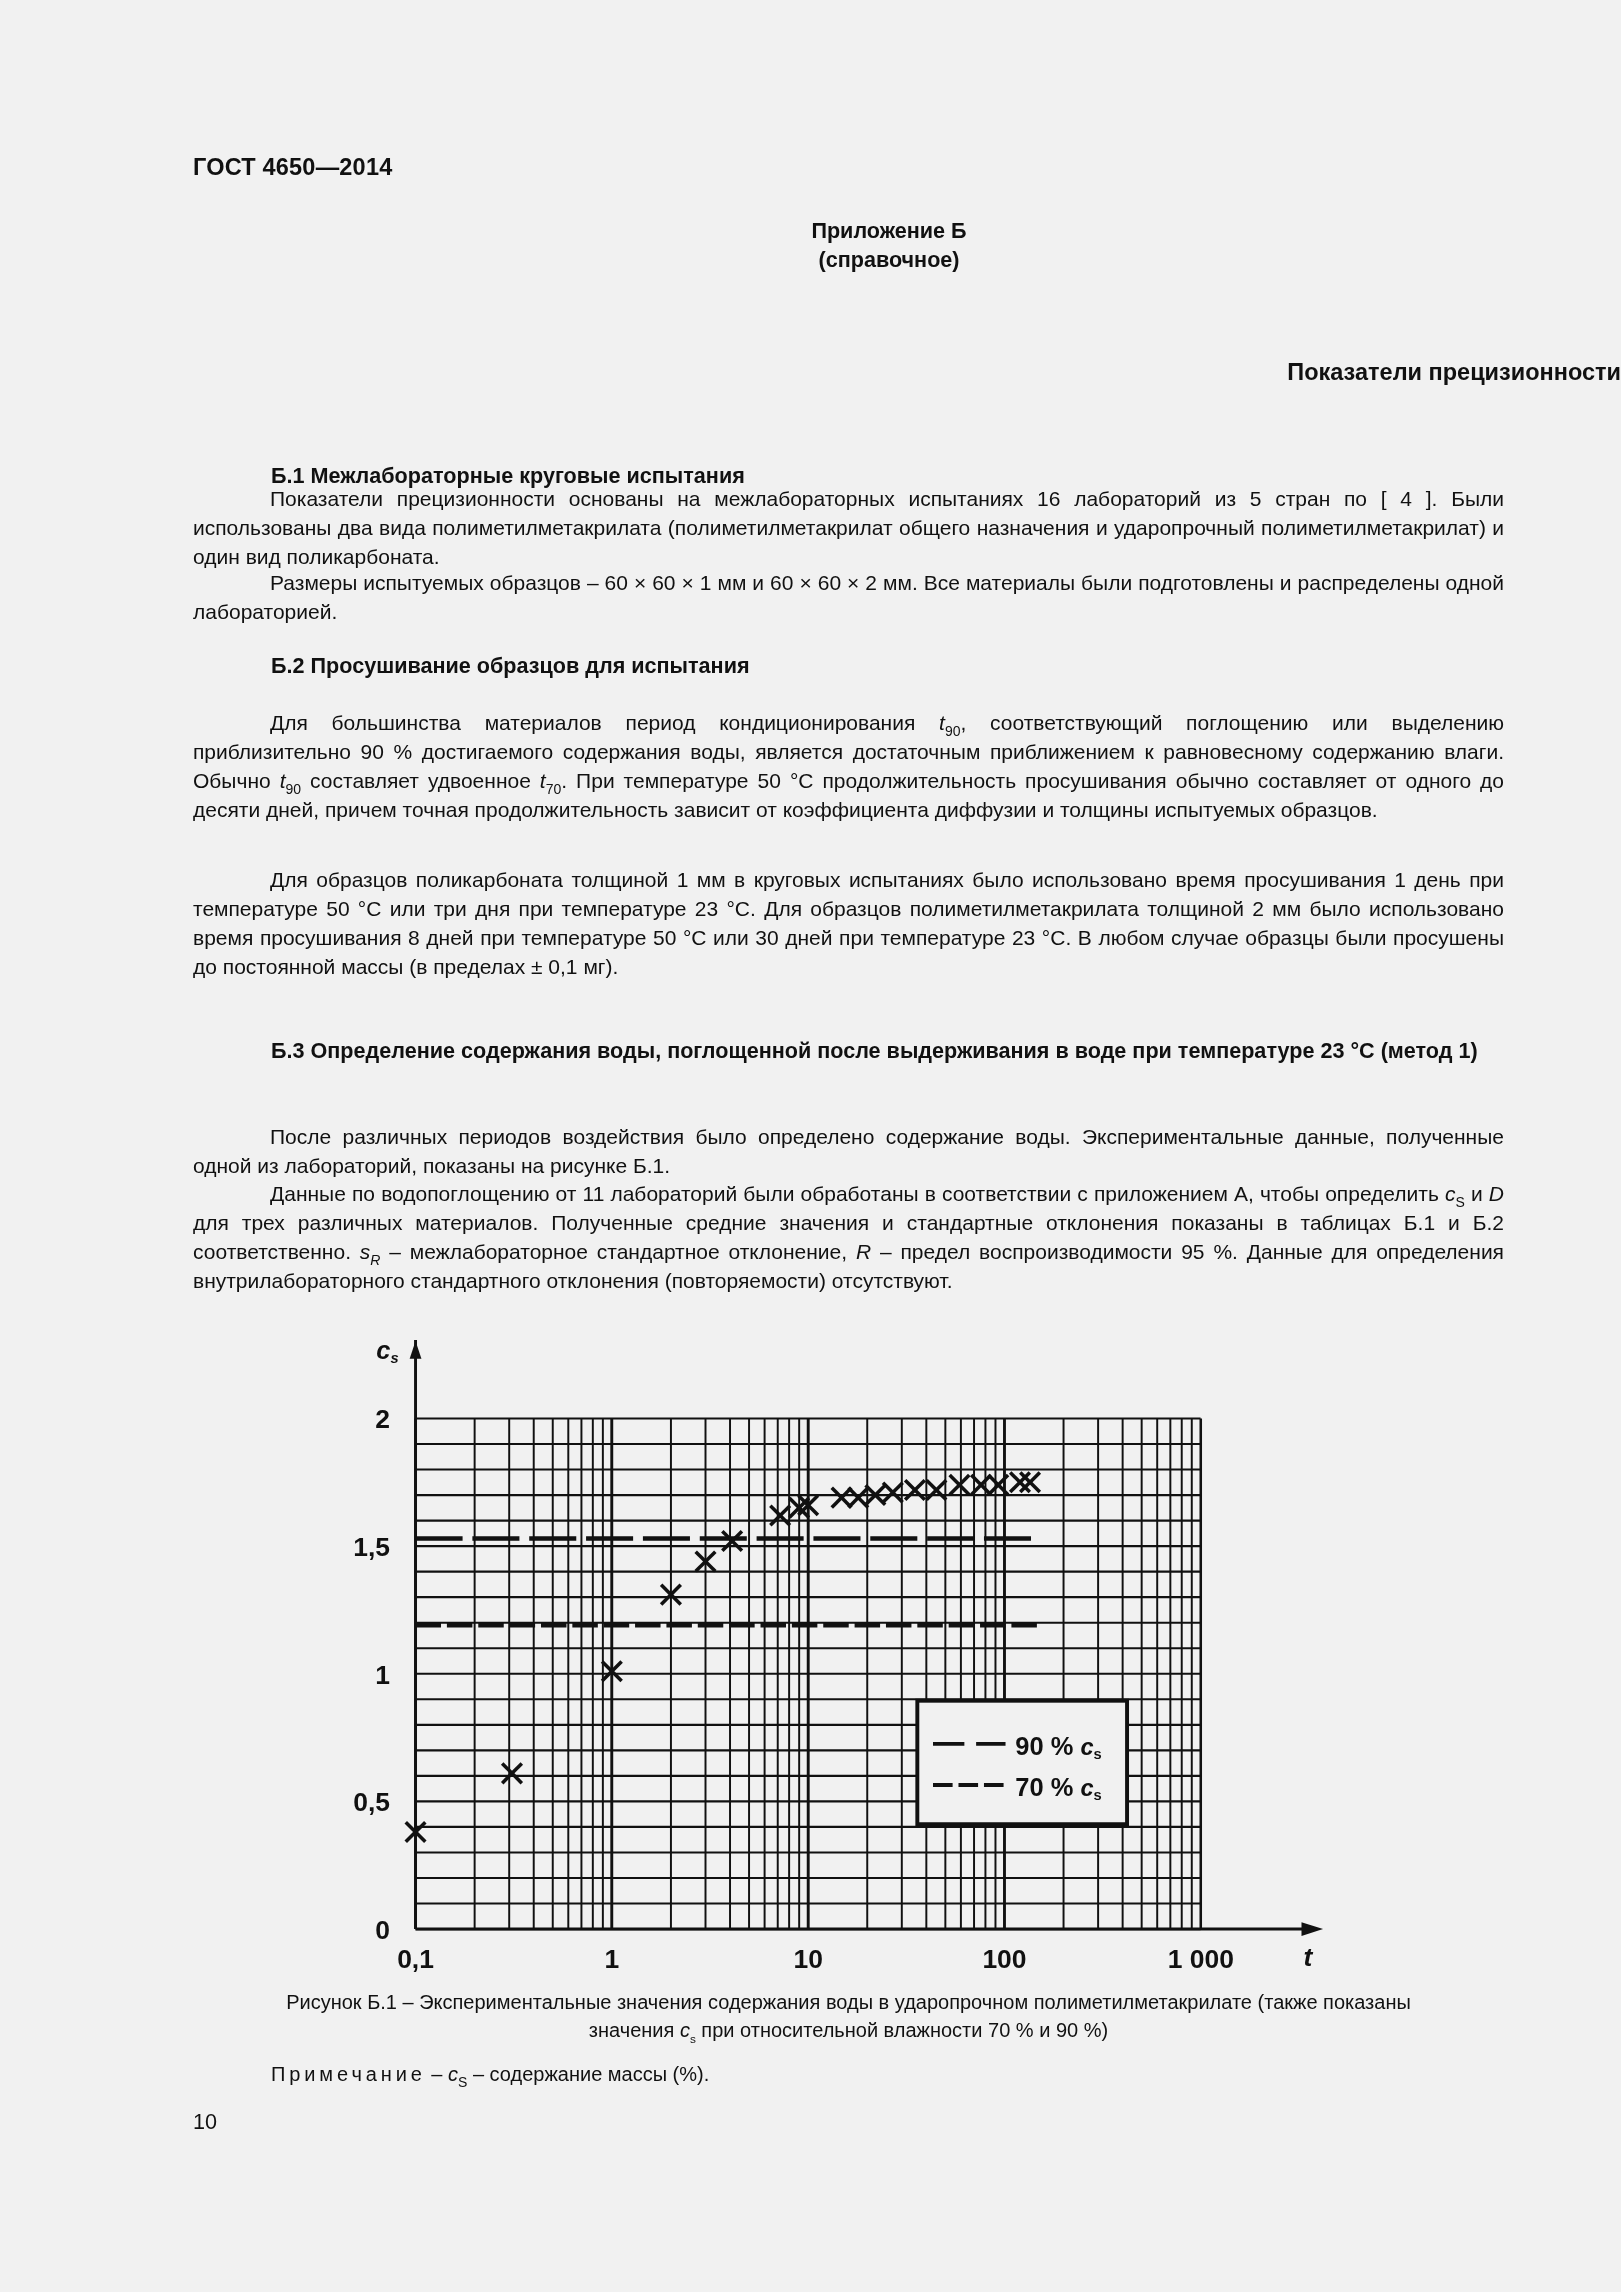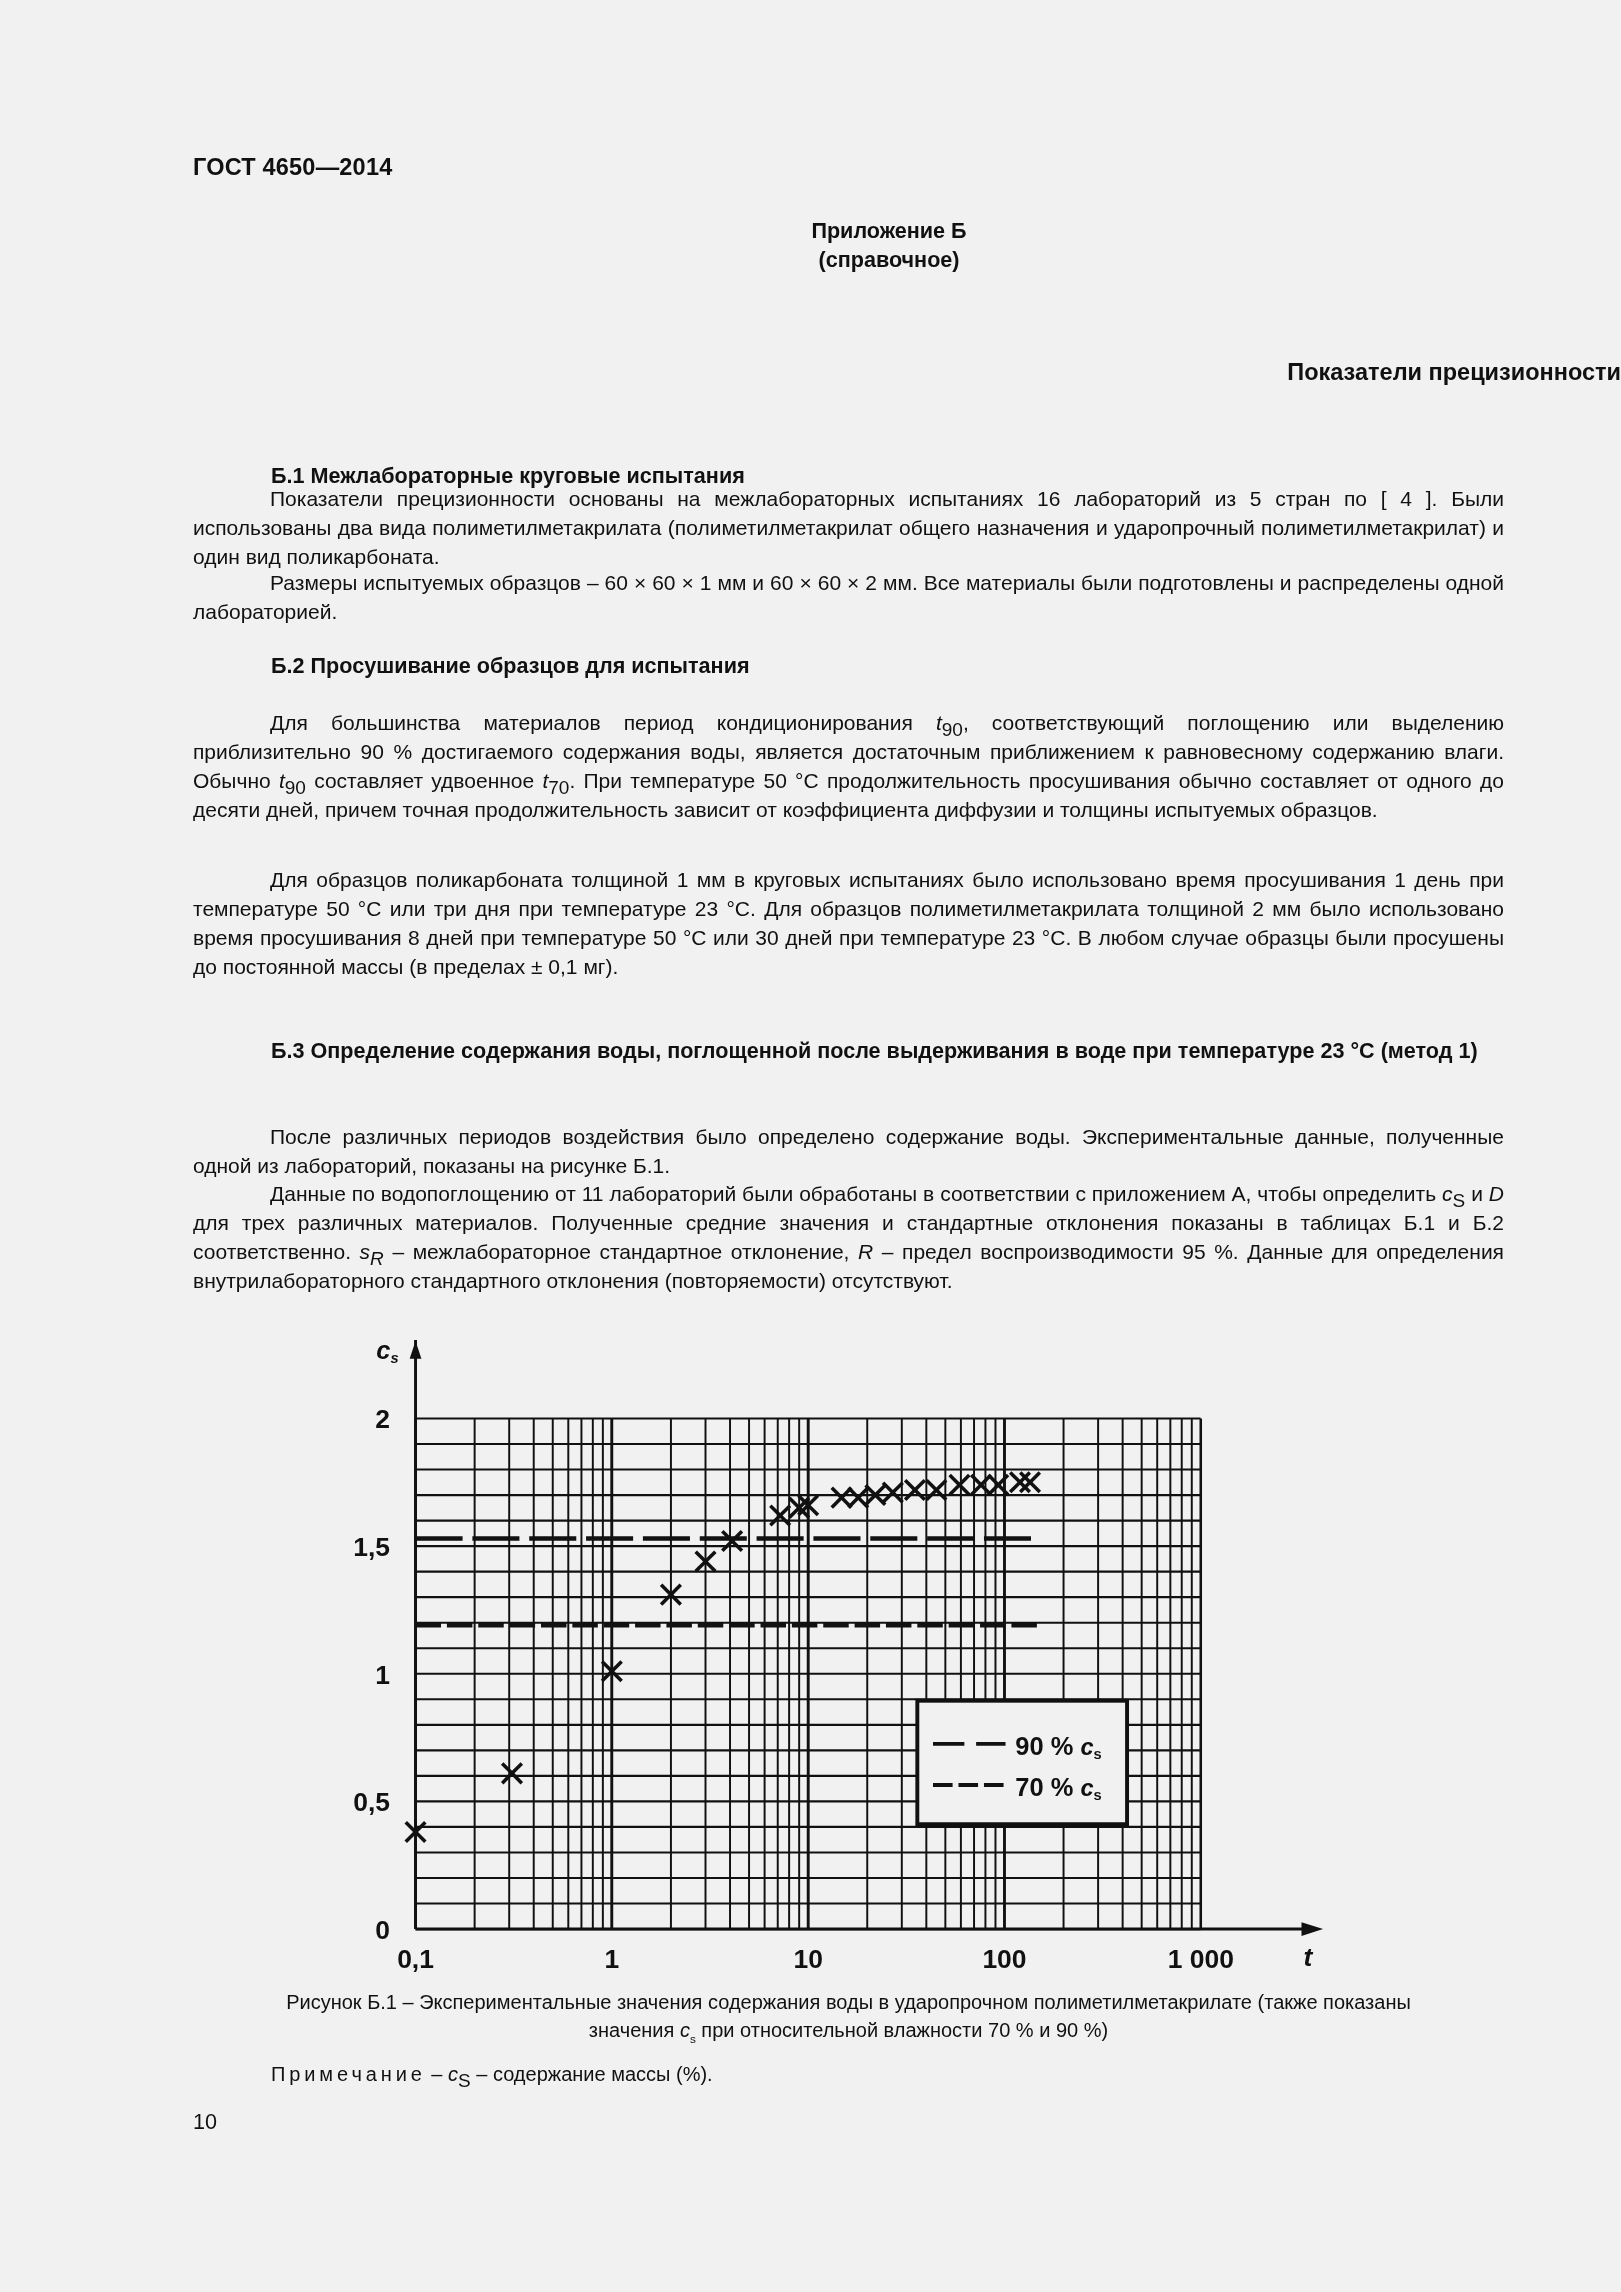--- a/index.html
+++ b/index.html
@@ -12,21 +12,21 @@
   .appendix { left:0; width:1621px; text-align:center; font-weight:bold; font-size:21.6px; line-height:29px; }
   .appendix .inner { display:inline-block; margin-left:157px; text-align:center; }
   .title { left:0; width:1621px; text-align:right; font-weight:bold; font-size:23.5px; }
   .title span { display:inline-block; margin-left:157px; }
   .h2 { left:271px; font-weight:bold; font-size:21.6px; }
   .para {
     left:193px; width:1311px; font-size:21px; line-height:29px;
     text-align:justify; text-indent:77px;
   }
   .h2.wrap { width:1234px; text-align:justify; line-height:28px; }
-  sub { font-size:19px; vertical-align:-5.9px; line-height:0; }
+  sub { font-size:14px; vertical-align:-5.9px; line-height:0; }
   i { font-style:italic; }
   .caption { left:193px; width:1311px; text-align:center; font-size:20px; line-height:28px; }
   .note { left:271px; font-size:20px; }
   .note .spaced { letter-spacing:3.9px; }
   .pagenum { left:193px; font-size:21.6px; }
   #chart { position:absolute; left:0; top:0; width:1621px; height:2293px; pointer-events:none; }
   #chart text { font-family:"Liberation Sans", sans-serif; font-weight:bold; fill:#111; }
 </style>
 </head>
 <body>

